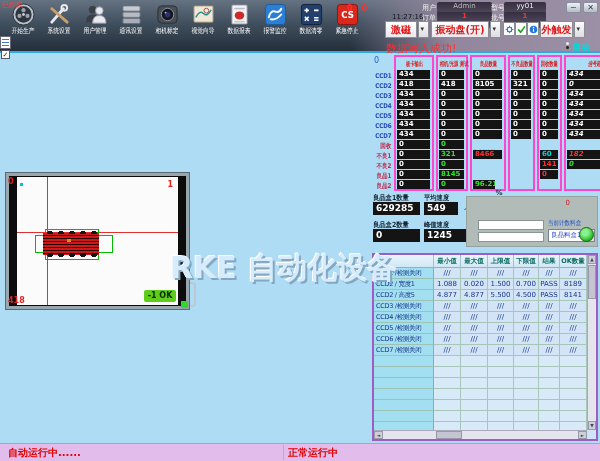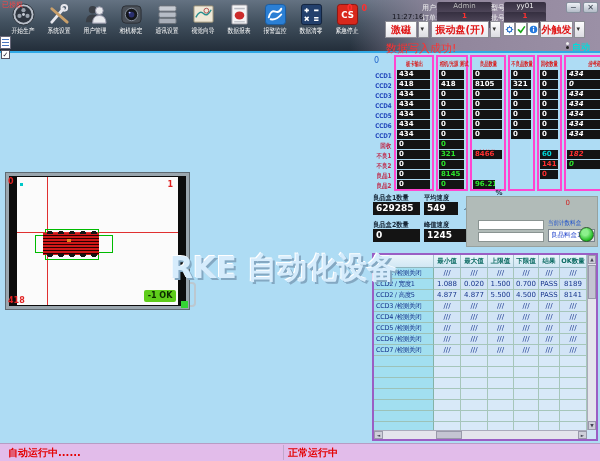--- a/index.html
+++ b/index.html
@@ -188,34 +188,34 @@
       <svg class="tb-icon" viewBox="0 0 24 24">
           <circle cx="9" cy="7" r="4" fill="#3a3f46"></circle>
           <path d="M2 20 Q2 12 9 12 Q16 12 16 20 Z" fill="#3a3f46"></path>
           <circle cx="16" cy="8" r="4" fill="#e8eaee" stroke="#99a"></circle>
           <path d="M9 21 Q9 13 16 13 Q23 13 23 21 Z" fill="#e8eaee" stroke="#99a"></path>
         </svg>
       <span class="tb-label">用户管理</span>
     </div>
     <div class="tb-item">
       <svg class="tb-icon" viewBox="0 0 24 24">
+          <rect x="3" y="3" width="18" height="5.5" rx="1.5" fill="#c7ccd4" stroke="#6a7078"></rect>
+          <rect x="3" y="9.5" width="18" height="5.5" rx="1.5" fill="#b6bcc6" stroke="#6a7078"></rect>
+          <rect x="3" y="16" width="18" height="5.5" rx="1.5" fill="#a8aeb8" stroke="#6a7078"></rect>
+        </svg>
+      <span class="tb-label">通讯设置</span>
+    </div>
+    <div class="tb-item">
+      <svg class="tb-icon" viewBox="0 0 24 24">
           <rect x="2" y="3" width="20" height="18" rx="4" fill="#4a5058" stroke="#2a2e34"></rect>
           <circle cx="12" cy="12" r="6.5" fill="#15171b" stroke="#8a93a0"></circle>
           <circle cx="12" cy="12" r="3" fill="#2a2f6e"></circle>
           <circle cx="10" cy="10" r="1" fill="#aab4ff"></circle>
         </svg>
       <span class="tb-label">相机标定</span>
-    </div>
-    <div class="tb-item">
-      <svg class="tb-icon" viewBox="0 0 24 24">
-          <rect x="3" y="3" width="18" height="5.5" rx="1.5" fill="#c7ccd4" stroke="#6a7078"></rect>
-          <rect x="3" y="9.5" width="18" height="5.5" rx="1.5" fill="#b6bcc6" stroke="#6a7078"></rect>
-          <rect x="3" y="16" width="18" height="5.5" rx="1.5" fill="#a8aeb8" stroke="#6a7078"></rect>
-        </svg>
-      <span class="tb-label">通讯设置</span>
     </div>
     <div class="tb-item">
       <svg class="tb-icon" viewBox="0 0 24 24">
           <rect x="2" y="3" width="20" height="17" rx="1" fill="#efe8d7" stroke="#958c72"></rect>
           <path d="M4 15 Q8 7 12 11 Q16 15 20 7" fill="none" stroke="#2a8f8f" stroke-width="1.5"></path>
           <circle cx="15" cy="8" r="2.5" fill="none" stroke="#b05050"></circle>
         </svg>
       <span class="tb-label">视觉向导</span>
     </div>
     <div class="tb-item">

